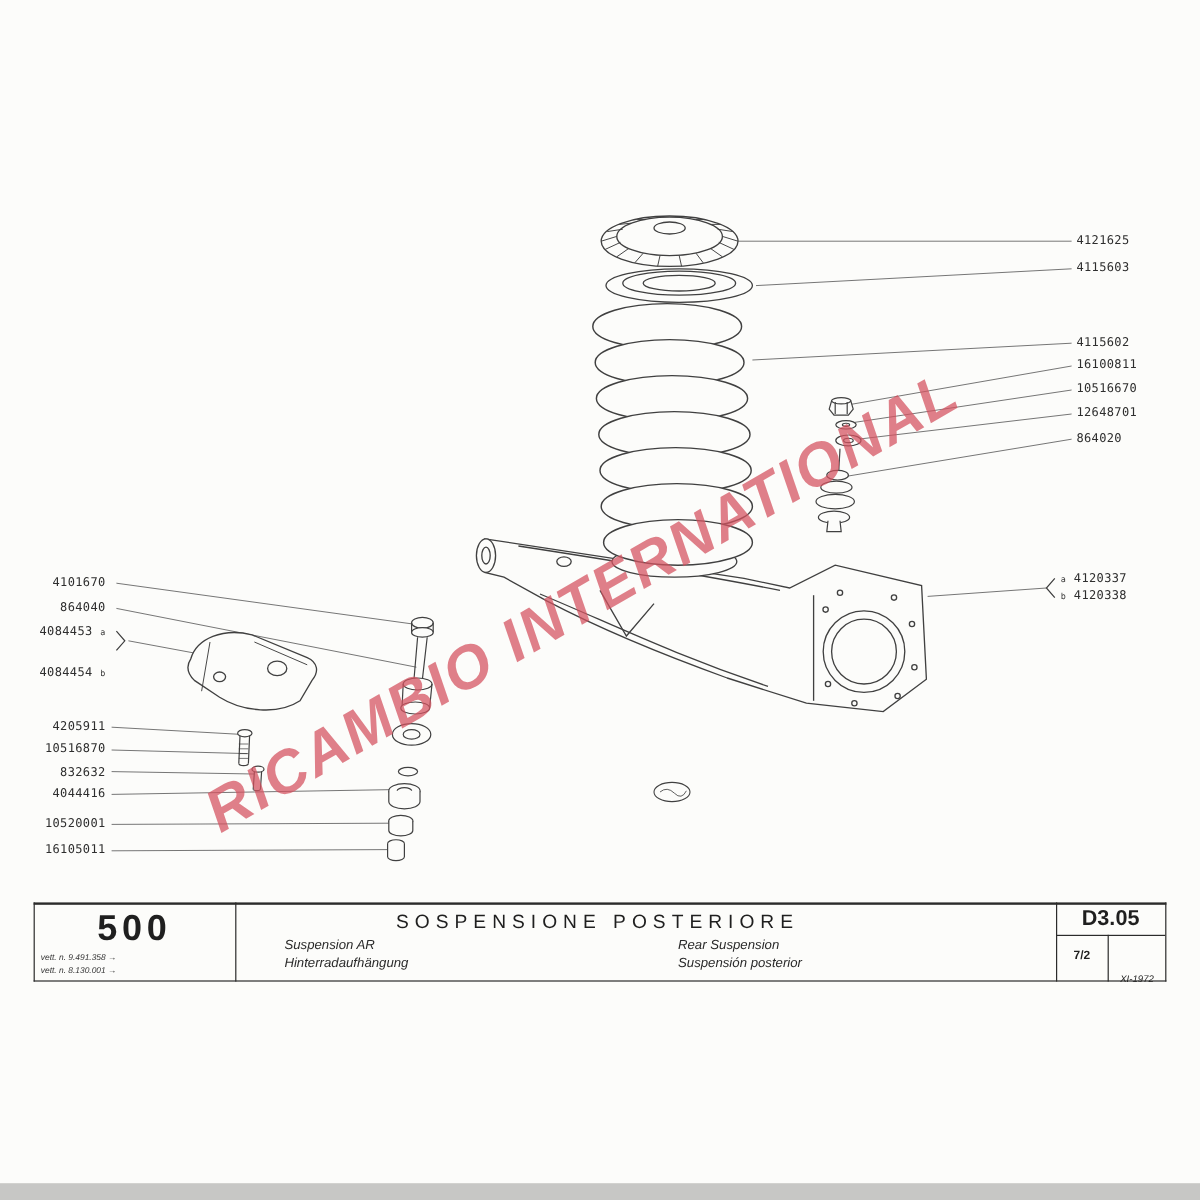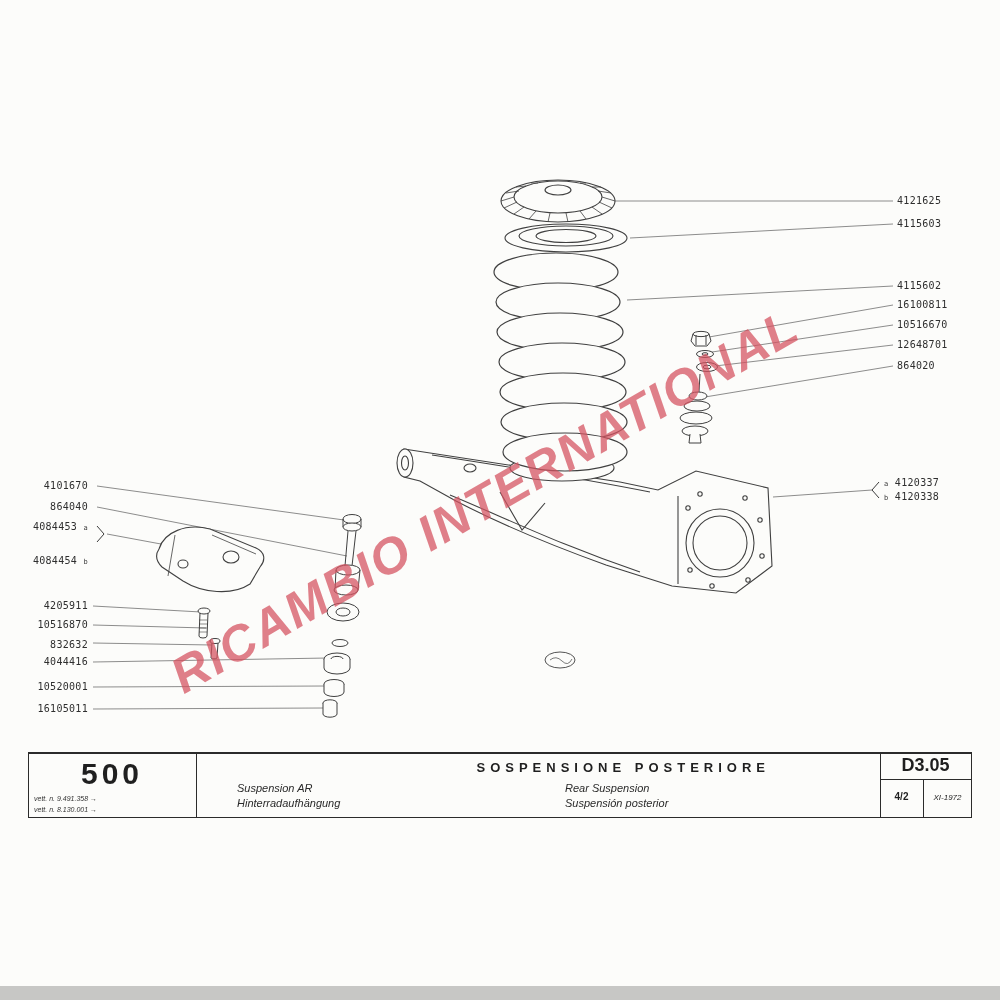--- a/index.html
+++ b/index.html
@@ -11,24 +11,24 @@
   .plabel.left{left:20px;width:68px;text-align:right}
   .plabel .small{font-size:7px;color:#3a3a3a}
   .watermark{position:absolute;left:95px;top:472px;width:780px;text-align:center;font-weight:bold;font-style:italic;
     font-size:50px;letter-spacing:2px;color:rgba(203,44,60,.60);transform:rotate(-30deg);white-space:nowrap;z-index:5;
     text-shadow:0 0 1px rgba(255,255,255,.35)}
   .tb-line{position:absolute;background:#2b2b2b;z-index:6}
   .tb-text{position:absolute;z-index:7;color:#1f1f1f}
   .model{left:28px;top:757px;width:168px;text-align:center;font-weight:bold;font-size:30px;letter-spacing:4px}
   .notes{left:34px;top:794px;font-size:7px;line-height:1.5;color:#333;font-style:italic}
   .lang{font-style:italic;font-size:11px;color:#2a2a2a}
-  .main-title{left:330px;top:760px;width:440px;text-align:right;font-weight:bold;font-size:13px;letter-spacing:5px}
+  .main-title{left:330px;top:760px;width:440px;text-align:left;font-weight:normal;font-size:16px;letter-spacing:5px}
   .plate{left:880px;top:755px;width:91px;text-align:center;font-weight:bold;font-size:18px}
   .sheet{left:880px;top:791px;width:43px;text-align:center;font-weight:bold;font-size:10px}
-  .date{left:924px;top:793px;width:47px;text-align:center;font-style:italic;font-size:8px}
+  .date{left:924px;top:811px;width:47px;text-align:center;font-style:italic;font-size:8px}
   .bottom-strip{position:absolute;left:0;top:986px;width:1000px;height:14px;background:#c7c7c5;z-index:8}
 </style>
 </head>
 <body>
 
 <div class="page">
 
   <svg class="art" width="1000" height="1000" viewBox="0 0 1000 1000">
 
     <g stroke="#5c5c5c" stroke-width="0.7" fill="none">
@@ -224,17 +224,17 @@
   <div class="tb-text notes">
     <div>vett. n. 9.491.358 →</div>
     <div>vett. n. 8.130.001 →</div>
   </div>
   <div class="tb-text lang" style="left:237px;top:782px;">Suspension AR</div>
   <div class="tb-text lang" style="left:237px;top:797px;">Hinterradaufhängung</div>
   <div class="tb-text main-title">SOSPENSIONE POSTERIORE</div>
   <div class="tb-text lang" style="left:565px;top:782px;">Rear Suspension</div>
   <div class="tb-text lang" style="left:565px;top:797px;">Suspensión posterior</div>
   <div class="tb-text plate">D3.05</div>
-  <div class="tb-text sheet">4/2</div>
+  <div class="tb-text sheet">7/2</div>
   <div class="tb-text date">XI-1972</div>
 
   <div class="bottom-strip"></div>
 </div>
 
 </body></html>

